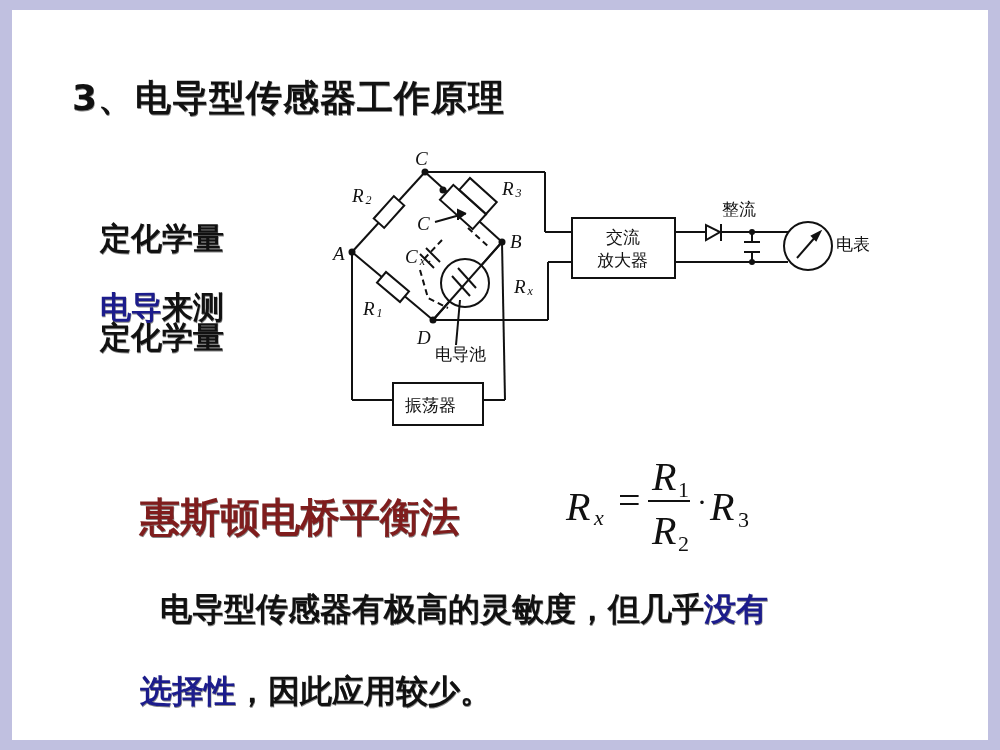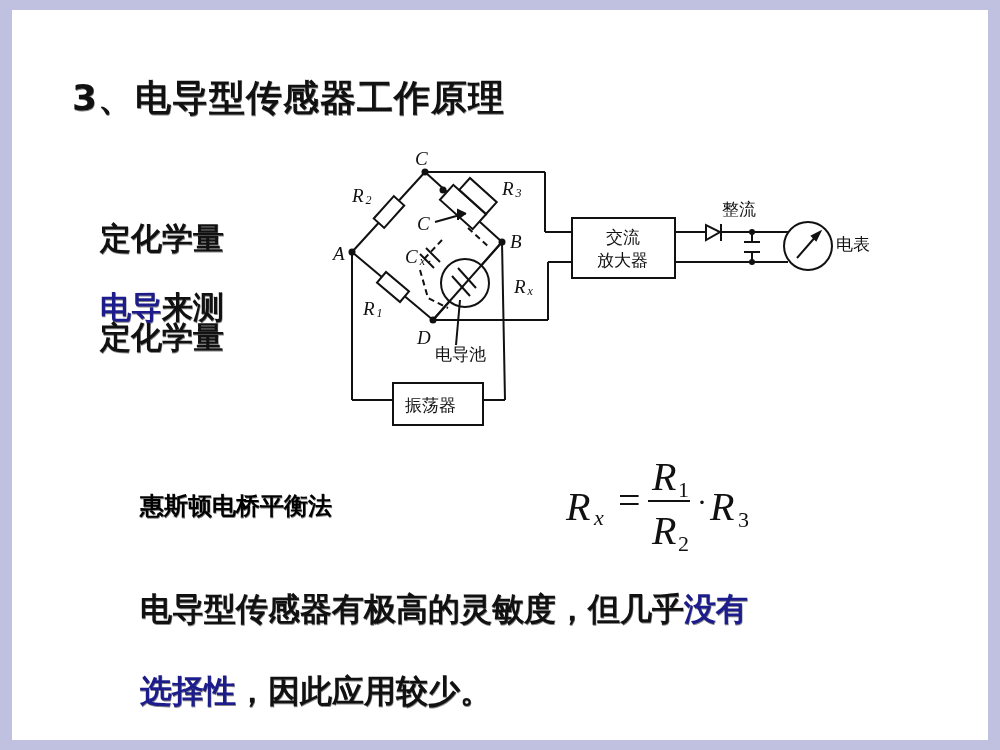--- a/index.html
+++ b/index.html
@@ -4,21 +4,21 @@
 <style>
   html, body { margin:0; padding:0; }
   body { width:1000px; height:750px; background:#c0c0e0; position:relative; overflow:hidden;
          font-family:"DejaVu Sans", sans-serif; }
   .slide { position:absolute; left:12px; top:10px; width:976px; height:730px; background:#ffffff; }
   .title { position:absolute; left:72px; top:74px; font-size:36px; font-weight:bold; color:#111;
            letter-spacing:1px; text-shadow:0.5px 0.5px 0 #888; white-space:nowrap; }
   .side { position:absolute; left:100px; font-size:31px; font-weight:bold; color:#111; white-space:nowrap;
           text-shadow:0.5px 0.5px 0 #888; }
   .blue { color:#1c1c8c; }
-  .method { position:absolute; left:140px; top:490px; font-size:24px; font-weight:bold; color:#000000;
+  .method { position:absolute; left:140px; top:490px; font-size:40px; font-weight:bold; color:#7f1d1d;
             white-space:nowrap; text-shadow:0.5px 0.5px 0 #888; }
   .conclusion { position:absolute; left:140px; font-size:32px; font-weight:bold; color:#111;
                 white-space:nowrap; text-shadow:0.5px 0.5px 0 #888; }
   .diagram { position:absolute; left:0; top:0; }
   .formula { position:absolute; left:560px; top:455px; width:220px; height:110px; font-family:"Liberation Serif", serif; color:#111; }
   .f-r { position:absolute; font-style:italic; font-size:40px; }
   .f-sub { position:absolute; font-style:italic; font-size:22px; }
   .f-num { position:absolute; font-size:22px; }
   .f-eq { position:absolute; font-size:40px; }
   .f-bar { position:absolute; left:88px; top:45px; width:42px; height:2px; background:#111; }
@@ -143,14 +143,14 @@
   <span class="f-r" style="left:92px; top:-2px;">R</span>
   <span class="f-num" style="left:118px; top:22px;">1</span>
   <div class="f-bar"></div>
   <span class="f-r" style="left:92px; top:52px;">R</span>
   <span class="f-num" style="left:118px; top:76px;">2</span>
   <span class="f-dot" style="left:137px; top:30px;">·</span>
   <span class="f-r" style="left:150px; top:28px;">R</span>
   <span class="f-num" style="left:178px; top:52px;">3</span>
 </div>
 
-<div class="conclusion" style="top:588px;"><span>电导型传感器有极高的灵敏度，但几乎</span><span class="blue">没有</span></div>
+<div class="conclusion" style="top:588px;margin-left:20px;"><span>电导型传感器有极高的灵敏度，但几乎</span><span class="blue">没有</span></div>
 <div class="conclusion" style="top:670px;"><span class="blue">选择性</span><span>，因此应用较少。</span></div>
 
 </body></html>

